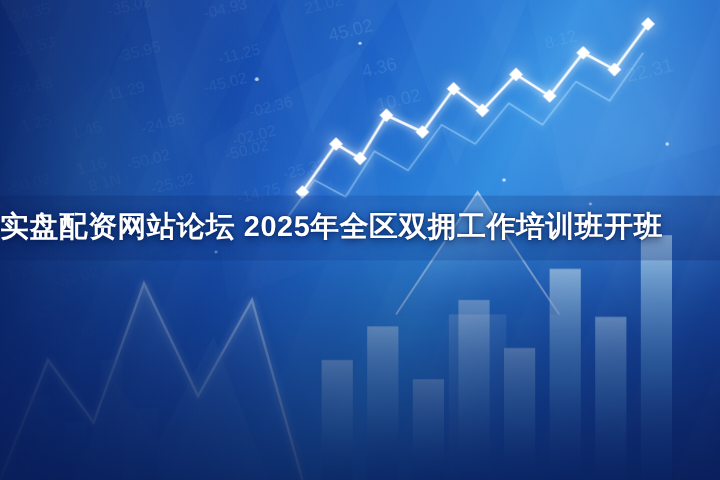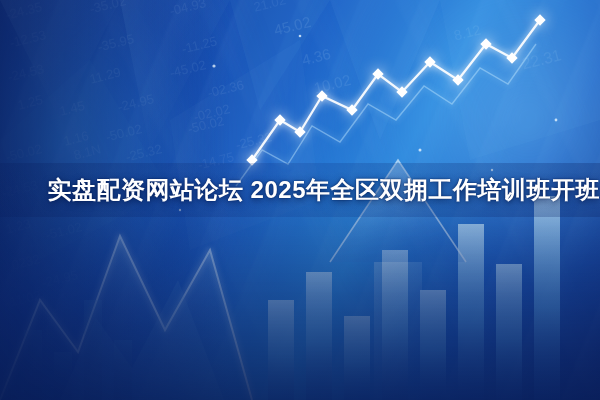--- a/index.html
+++ b/index.html
@@ -106,21 +106,21 @@
     right: 0;
     top: 163px;
     height: 54px;
     background: linear-gradient(90deg, rgba(9,32,96,0.30) 0%, rgba(15,50,130,0.20) 50%, rgba(9,32,96,0.28) 100%);
   }
   .headline {
     position: absolute;
     left: 0;
     right: 0;
     top: 170px;
-    text-align: right;
+    text-align: left;
     color: #ffffff;
     font-size: 24px;
     font-weight: bold;
     letter-spacing: 0.5px;
     line-height: 40px;
     text-shadow: 0 2px 7px rgba(0,20,70,0.75), 0 0 2px rgba(0,30,90,0.9);
     font-family: "Liberation Sans", sans-serif;
     white-space: nowrap;
   }
 </style>

